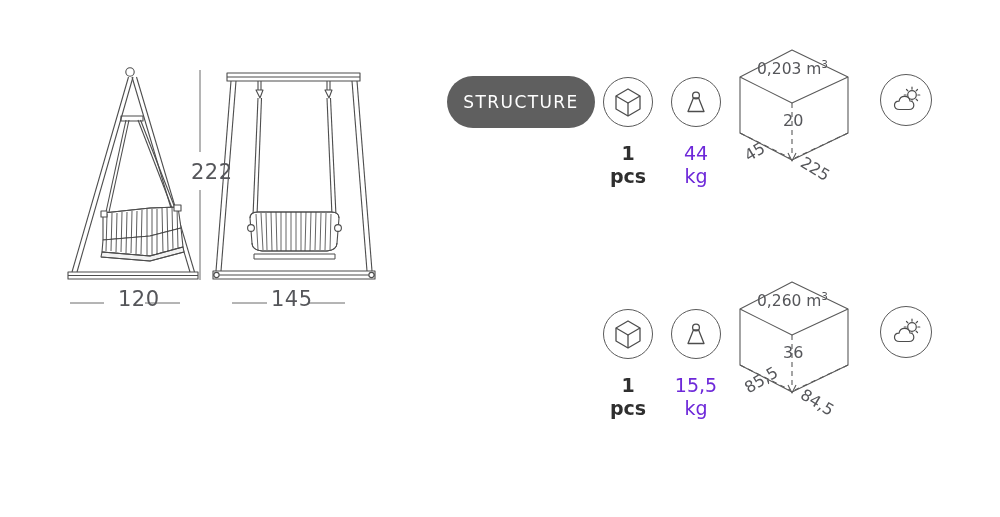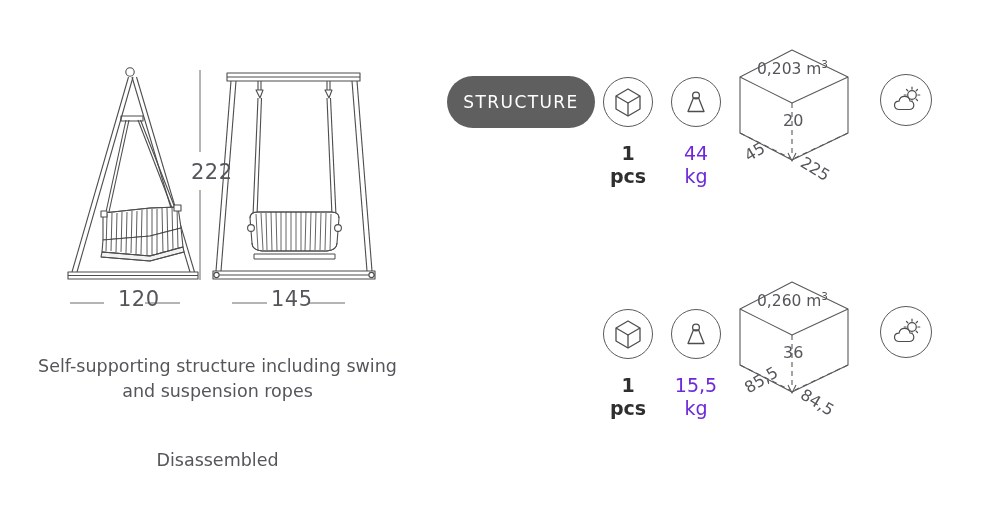--- a/index.html
+++ b/index.html
@@ -238,22 +238,20 @@
           <line x1="232" y1="303" x2="267" y2="303"></line>
           <line x1="309" y1="303" x2="345" y2="303"></line>
         </g>
       </g>
     </svg>
 
     <div class="dim-label" id="dim-height-label">222</div>
     <div class="dim-label" id="dim-width-side-label">120</div>
     <div class="dim-label" id="dim-width-front-label">145</div>
 
-    <div class="caption" id="caption-main">Self-supporting structure including swing and suspension ropes</div>
-    <div class="caption" id="caption-sub">Disassembled</div>
   </div>
 
   <div class="spec-row" id="spec-row-structure">
 
     <div class="pill wide">
       <span>STRUCTURE</span>
     </div>
 
     <div class="icon-circle" id="qty-circle-1">
       <svg width="32" height="32" viewBox="0 0 32 32" fill="none" stroke="#4d4d4d" stroke-width="1.3" stroke-linejoin="round">

